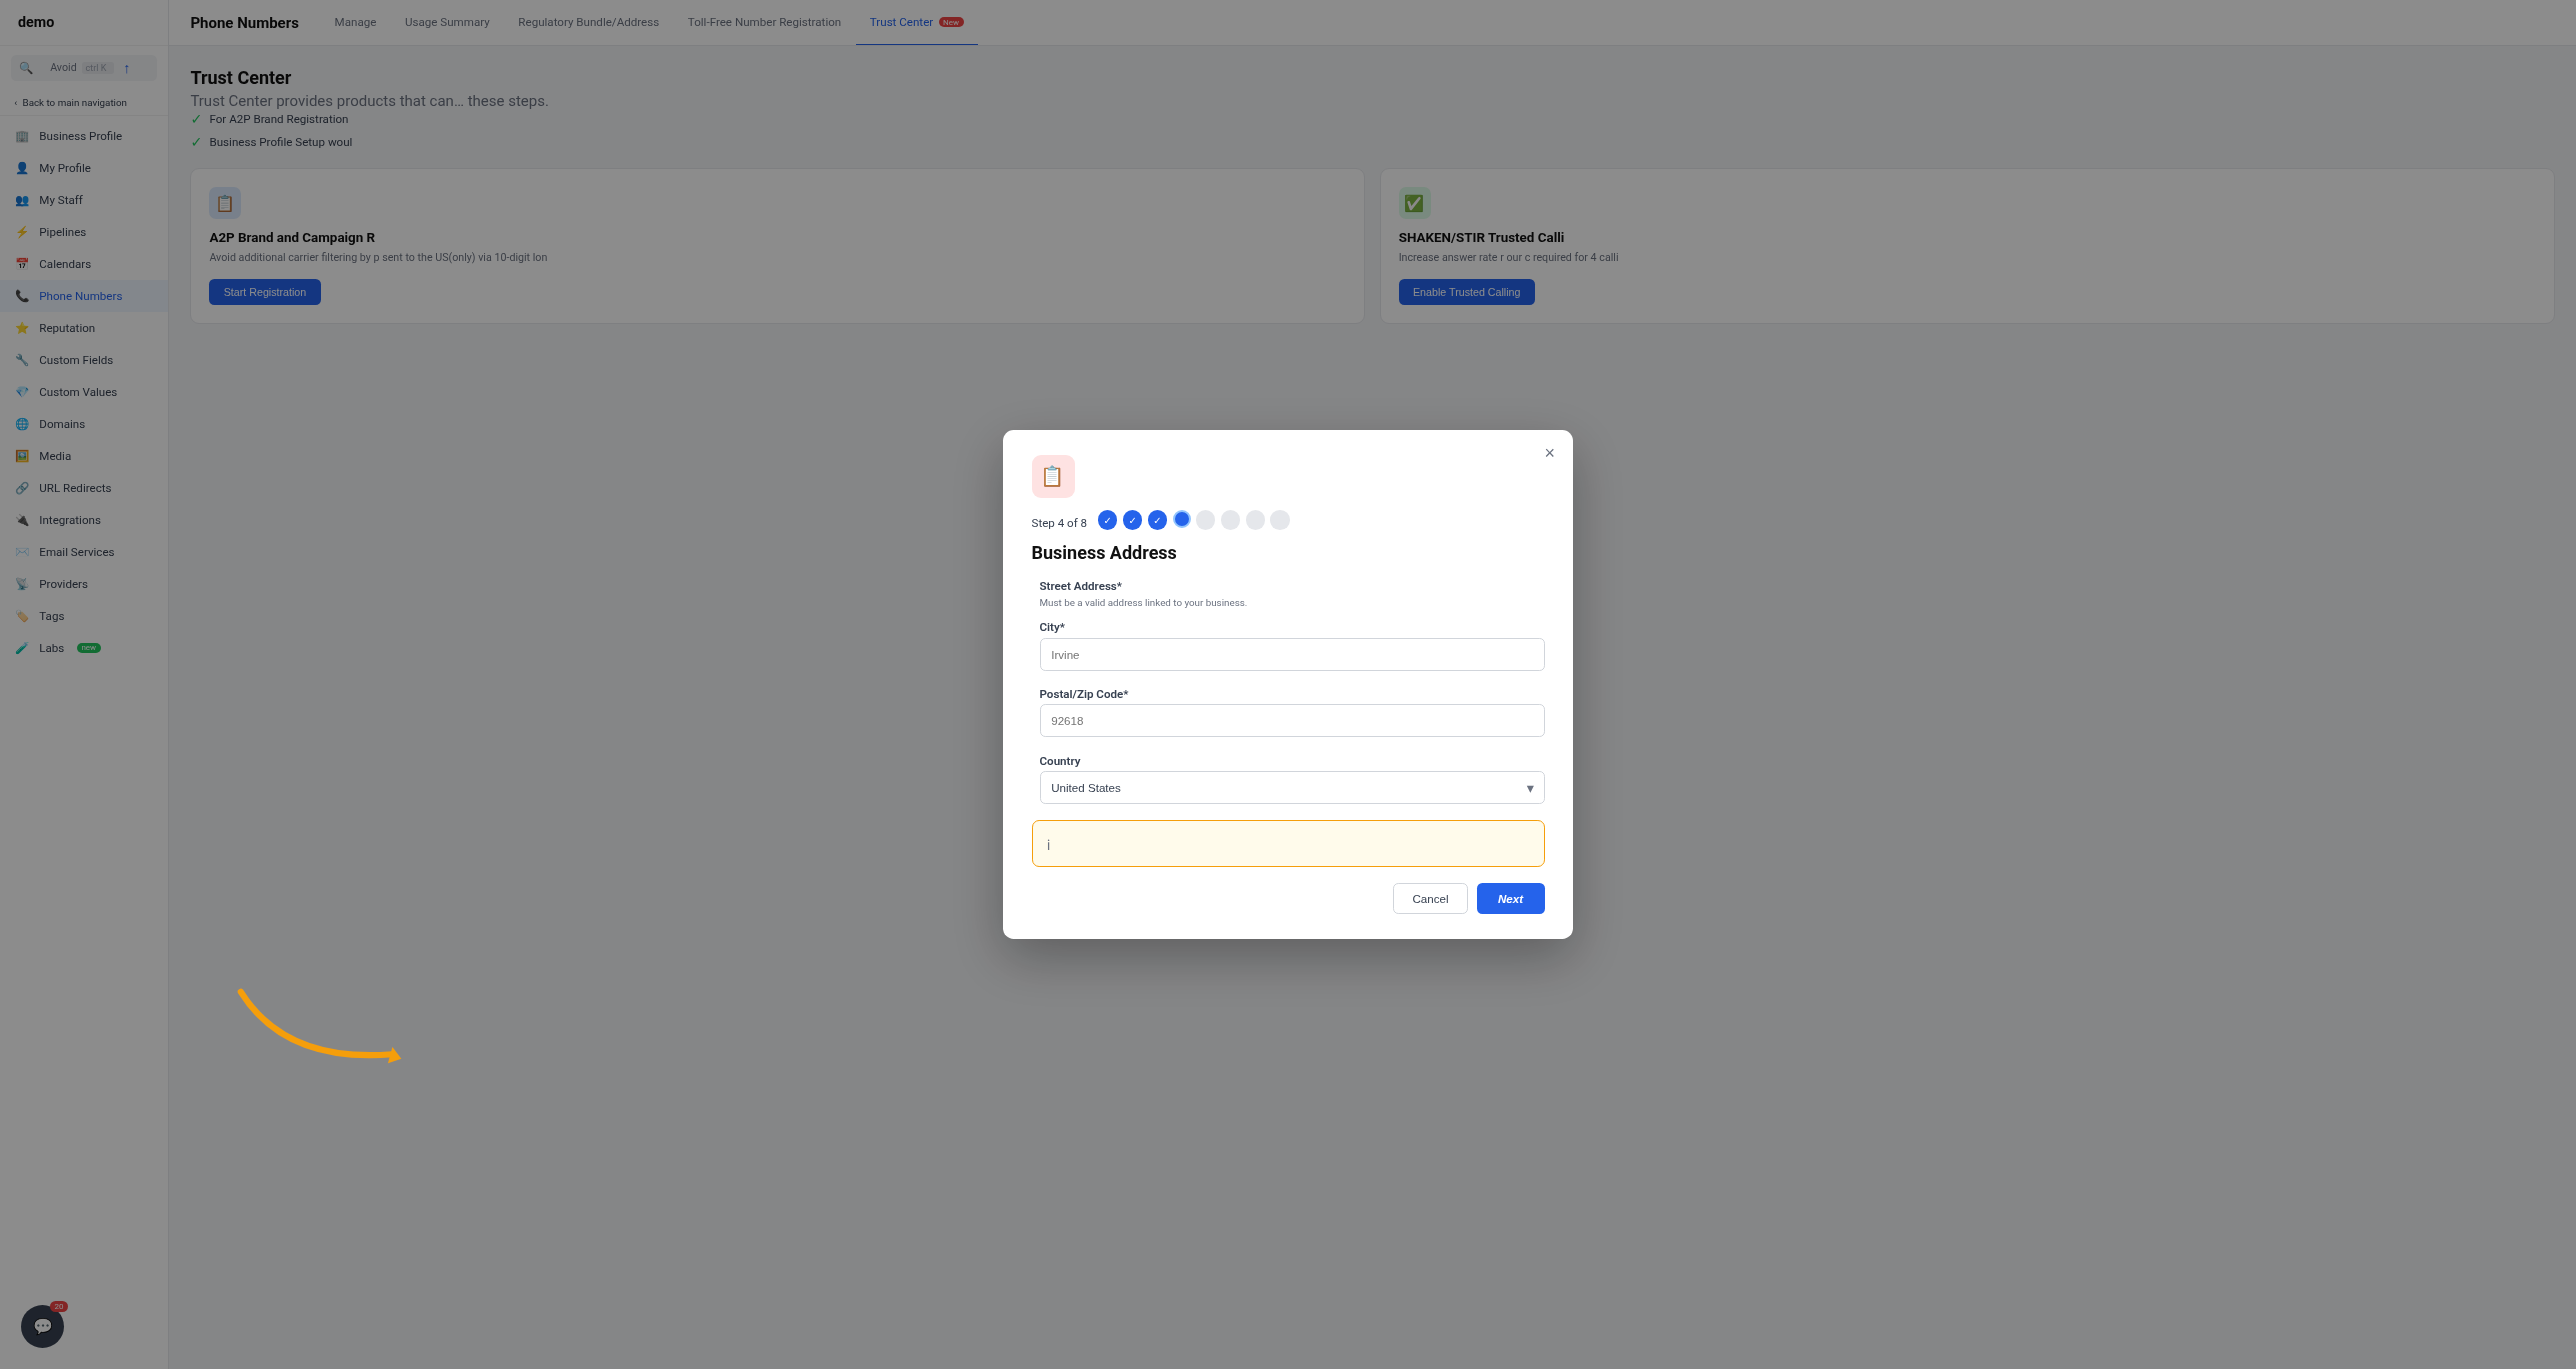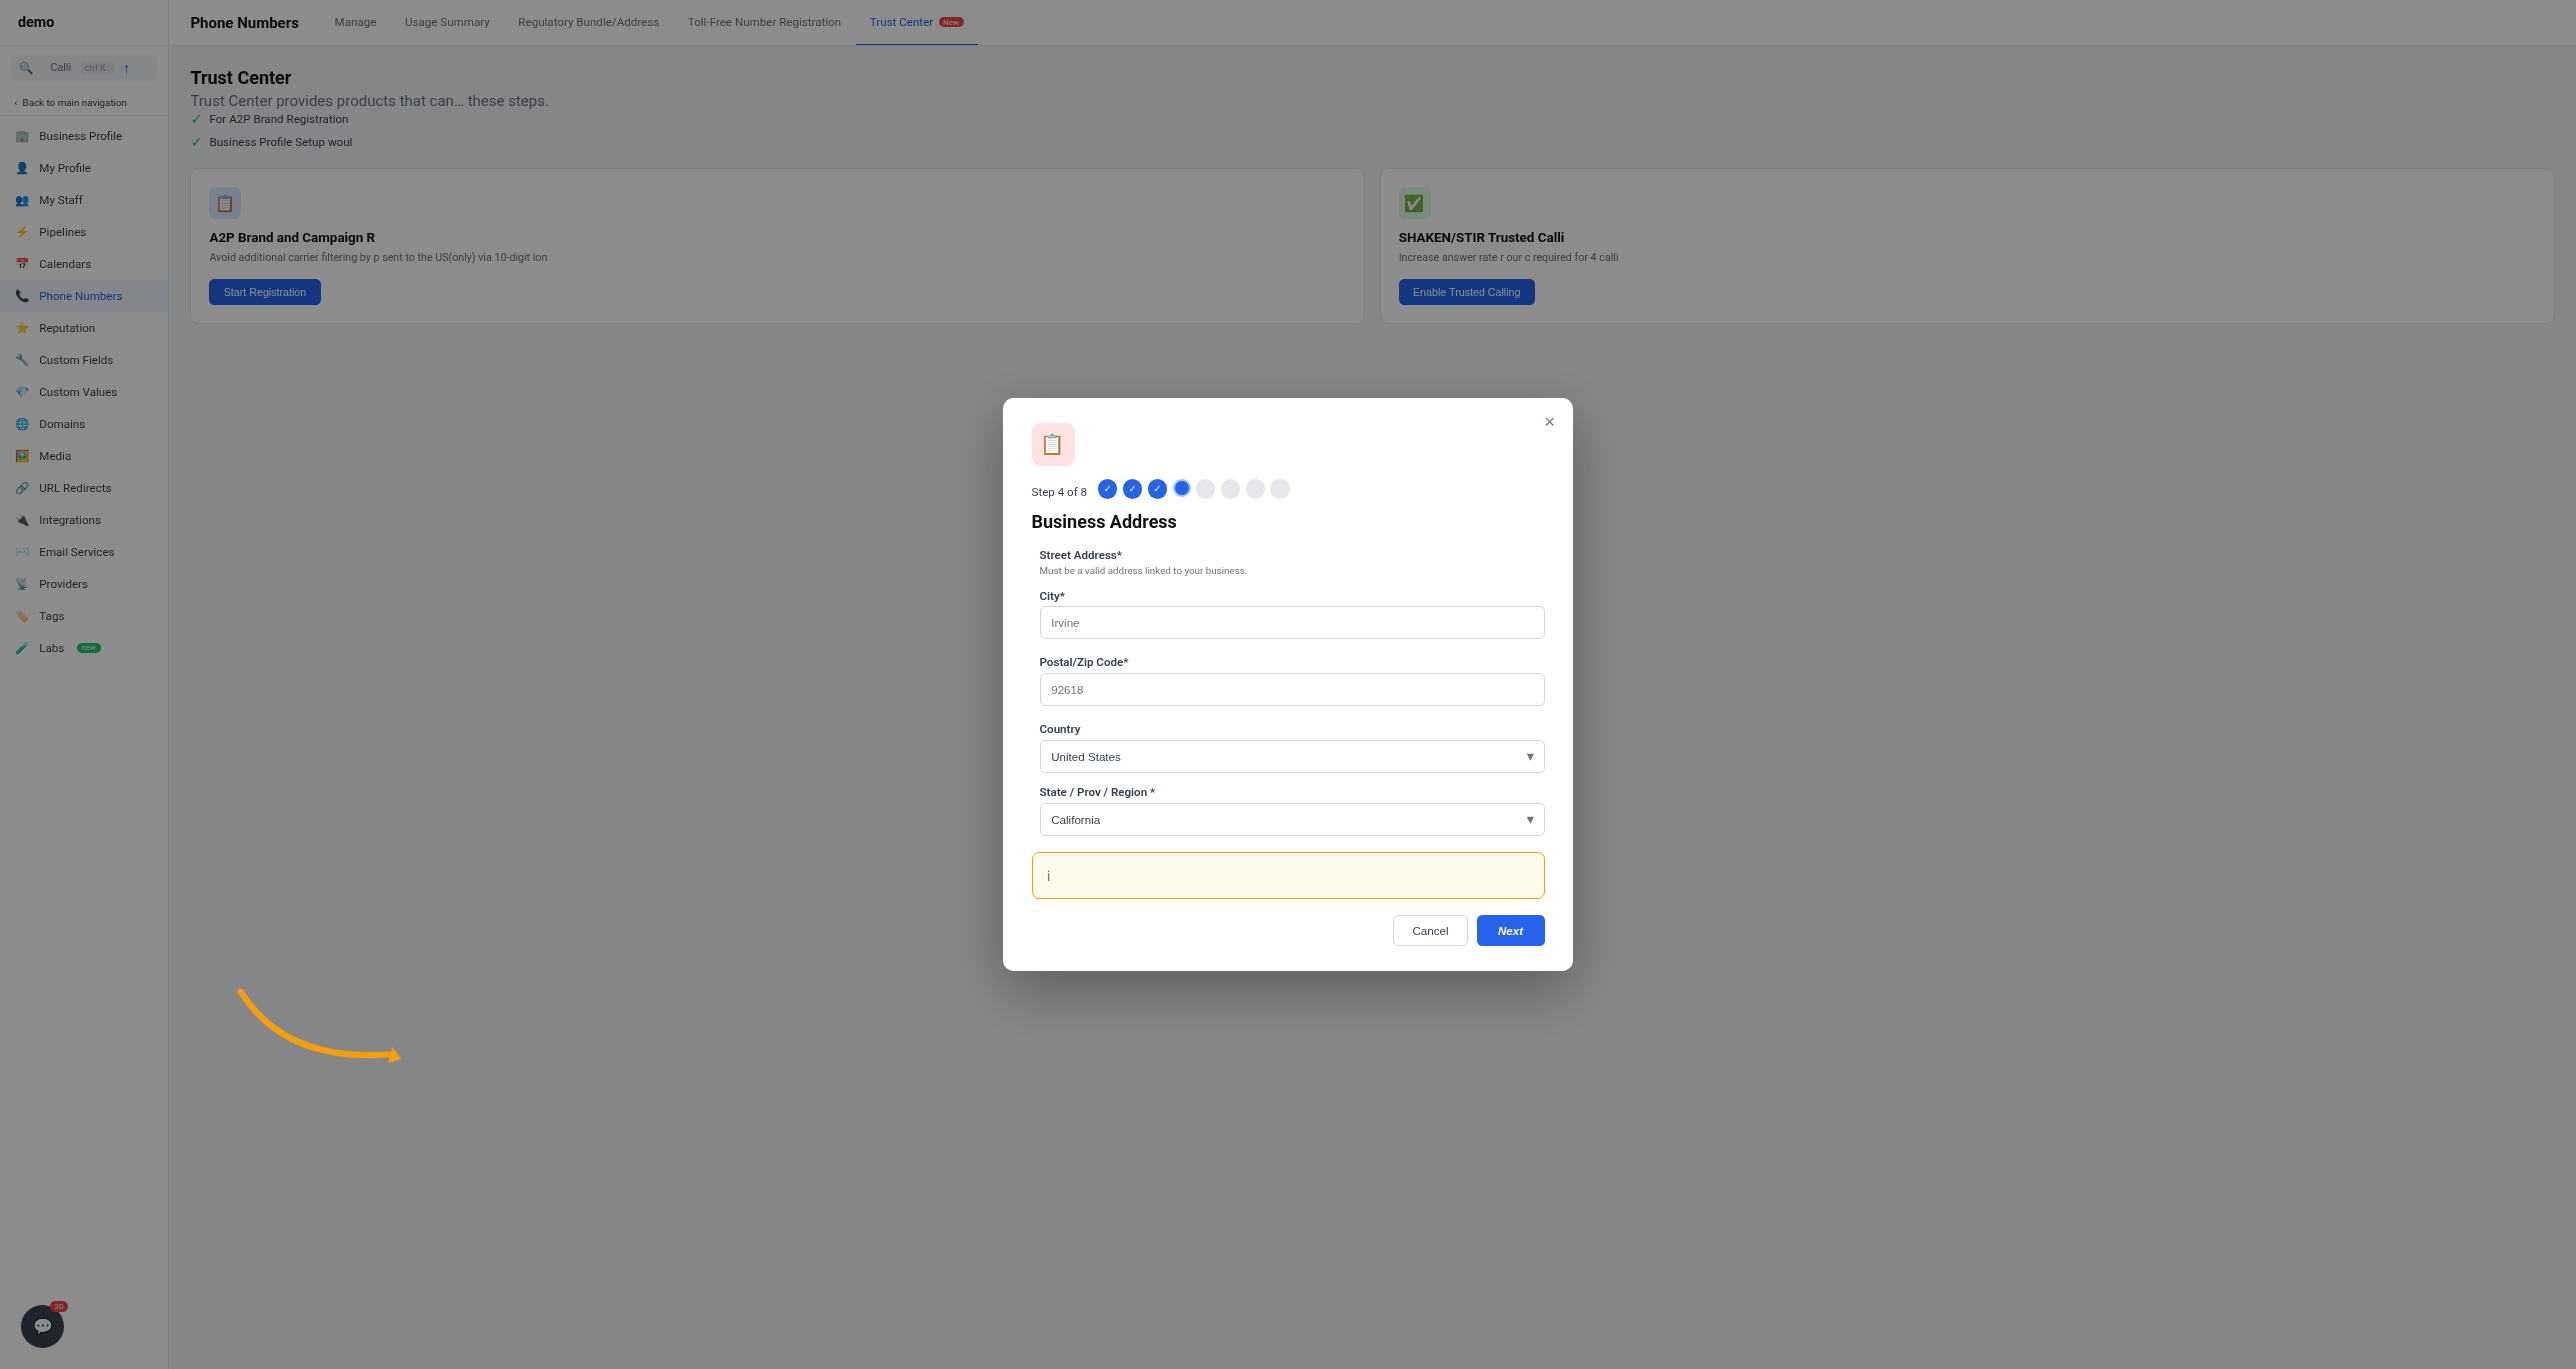--- a/index.html
+++ b/index.html
@@ -304,21 +304,21 @@
     }
   </style>
 </head>
 <body>
 
 <div class="sidebar">
   <div class="sidebar-logo">demo</div>
 
   <div class="sidebar-search">
     <span style="font-size:11.6px;color:#6b7280;">🔍</span>
-    <span>Calli</span>
+    <span>Avoid</span>
     <span class="kbd">ctrl K</span>
     <span style="font-size:14.3px;color:#2563eb;margin-left:3.6px;">↑</span>
   </div>
 
   <div class="sidebar-back">
     <span>‹</span>
     <span>Back to main navigation</span>
   </div>
 
   <div id="sidebar-items">
@@ -491,31 +491,20 @@
       <label class="form-label">Country</label>
       <div class="select-wrap">
         <select class="form-select">
           <option>United States</option>
           <option>Canada</option>
           <option>United Kingdom</option>
         </select>
       </div>
     </div>
 
-    <div class="form-group">
-      <label class="form-label">State / Prov / Region *</label>
-      <div class="select-wrap">
-        <select class="form-select">
-          <option>California</option>
-          <option>New York</option>
-          <option>Texas</option>
-          <option>Florida</option>
-        </select>
-      </div>
-    </div>
 
     <div class="alert-info">
       <span class="alert-info-icon">ℹ</span>
     </div>
 
     <div class="modal-footer">
       <button class="btn-cancel">Cancel</button>
       <button class="btn-next">Next</button>
     </div>
   </div>

